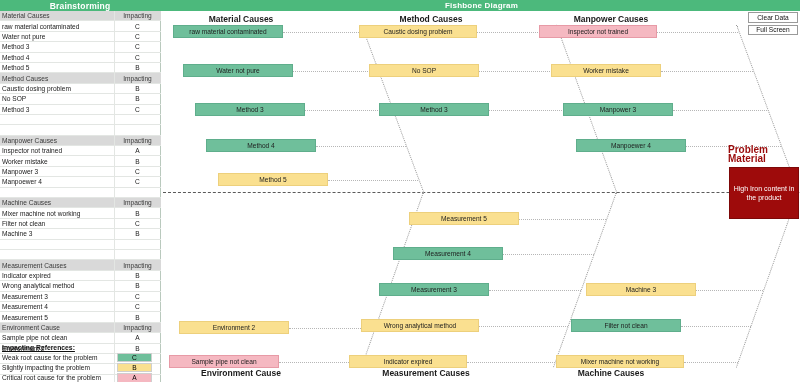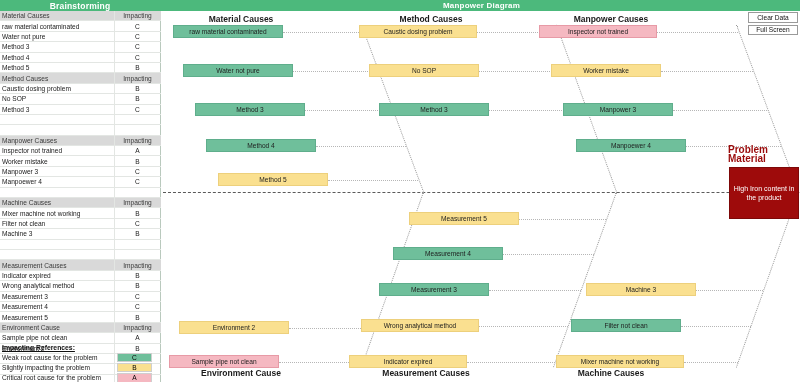--- a/index.html
+++ b/index.html
@@ -75,21 +75,21 @@
   .ps-box{position:absolute;left:568px;top:156px;width:70px;height:52px;
     background:#9e0b0b;border:1px solid #7d0808;box-sizing:border-box;
     display:flex;align-items:center;justify-content:center;text-align:center;
     color:#ffffff;font-size:7px;line-height:9.5px;padding:0 3px;}
 </style>
 </head>
 <body>
 
 <div class="banner"></div>
 <div class="banner-left">Brainstorming</div>
-<div class="banner-right">Manpower Diagram</div>
+<div class="banner-right">Fishbone Diagram</div>
 
 <div class="btns">
   <div class="btn">Clear Data</div>
   <div class="btn">Full Screen</div>
 </div>
 
 <div class="sheet">
   <div class="grid" id="grid-host">
       <div class="row hdr">
         <div class="c1">Material Causes</div>

